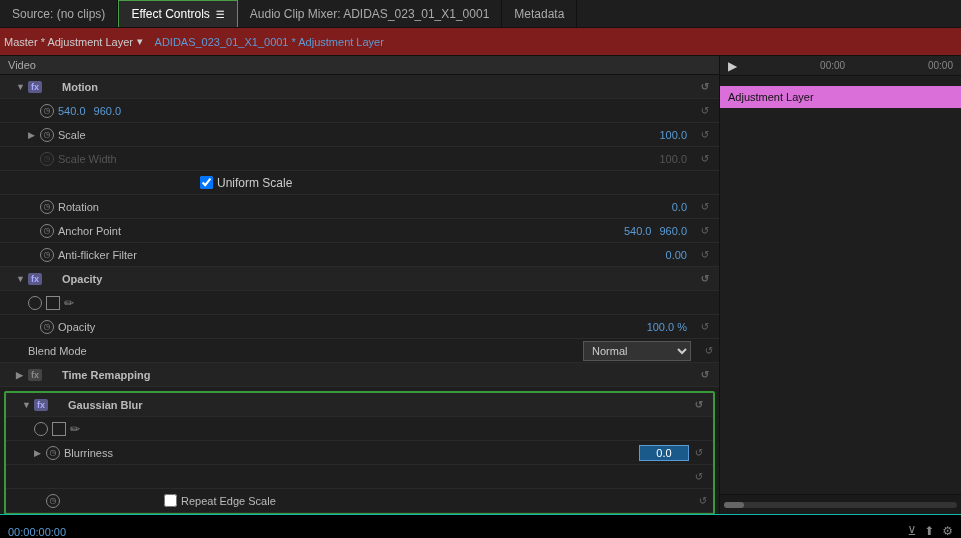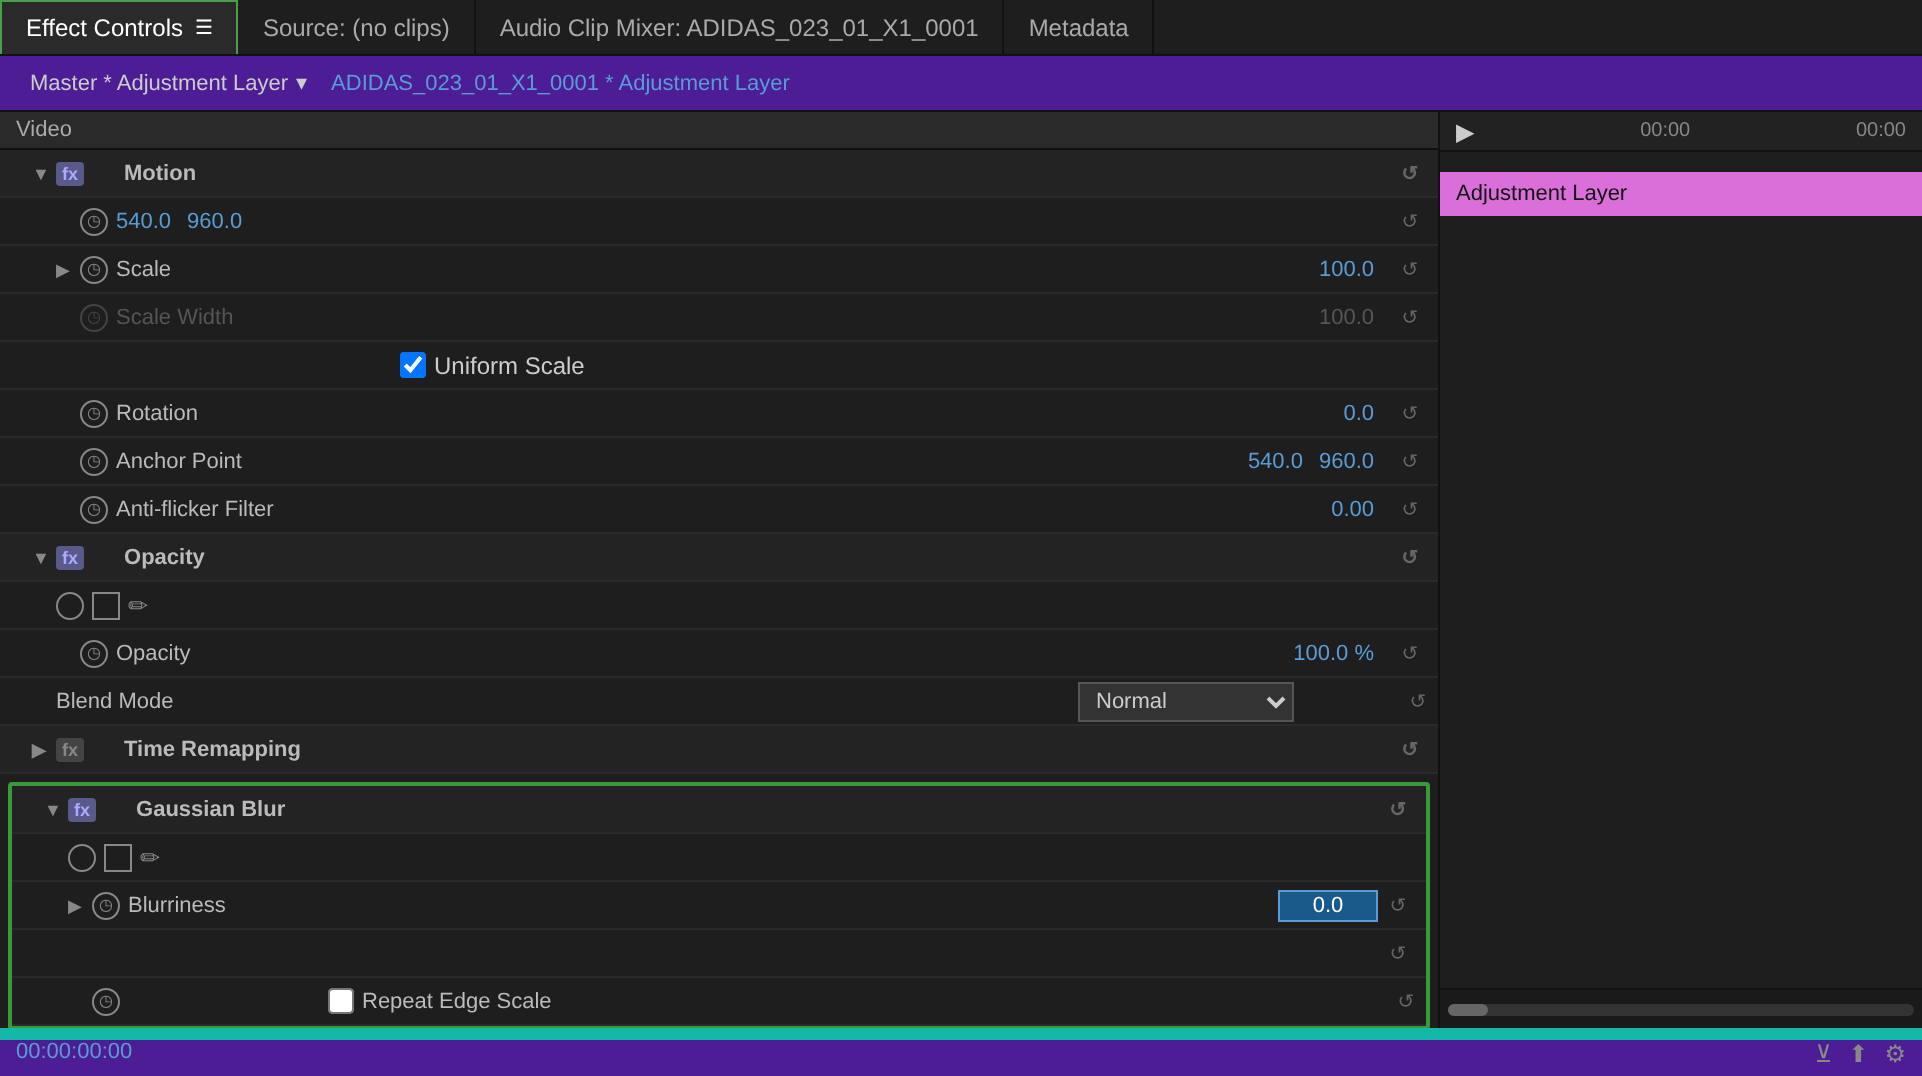--- a/index.html
+++ b/index.html
@@ -40,23 +40,23 @@
       border-bottom: none;
     }
     .tab-icon {
       margin-left: 6px;
       font-size: 10px;
     }
     
     .breadcrumb-row {
       display: flex;
       align-items: center;
-      background: #4c1d95;
+      background: #7f1d1d;
       height: 28px;
-      padding: 0 15px;
+      padding: 0 4px;
       border-bottom: 1px solid #111;
       flex-shrink: 0;
     }
     .breadcrumb-left {
       display: flex;
       align-items: center;
       gap: 4px;
       color: #ccc;
       font-size: 11px;
     }
@@ -184,21 +184,20 @@
     .checkbox-row input[type=checkbox] {
       margin-right: 4px;
     }
     
     .blend-row {
       display: flex;
       align-items: center;
       height: 24px;
       padding-left: 28px;
       border-bottom: 1px solid #2a2a2a;
-      gap: 44px;
     }
     .blend-label {
       flex: 1;
       color: #bbb;
       font-size: 11px;
     }
     .blend-select {
       background: #333;
       border: 1px solid #555;
       color: #ccc;
@@ -310,24 +309,24 @@
       justify-content: space-between;
       border-bottom: 1px solid #111;
     }
     .ruler-time {
       font-size: 10px;
       color: #888;
     }
     
     .bottom-bar {
       display: flex;
-      align-items: flex-start;
+      align-items: flex-end;
       height: 24px;
-      background: #4c1d95;
-      border-top: 6px solid #14b8a6;
+      background: #000000;
+      border-top: 1px solid #14b8a6;
       padding: 0 8px;
       justify-content: space-between;
       flex-shrink: 0;
     }
     .timecode {
       color: #5b9bd5;
       font-size: 11px;
     }
     .bottom-icons {
       display: flex;
@@ -354,26 +353,26 @@
       display: flex;
       align-items: center;
       flex: 1;
       min-width: 0;
     }
   </style>
 </head>
 <body>
 
 <div class="tab-bar">
+  <div class="tab">
+    <span>Source: (no clips)</span>
+  </div>
   <div class="tab active">
     <span>Effect Controls</span>
     <span class="tab-icon">☰</span>
-  </div>
-  <div class="tab">
-    <span>Source: (no clips)</span>
   </div>
   <div class="tab">
     <span>Audio Clip Mixer: ADIDAS_023_01_X1_0001</span>
   </div>
   <div class="tab">
     <span>Metadata</span>
   </div>
 </div>
 
 <div class="breadcrumb-row">

